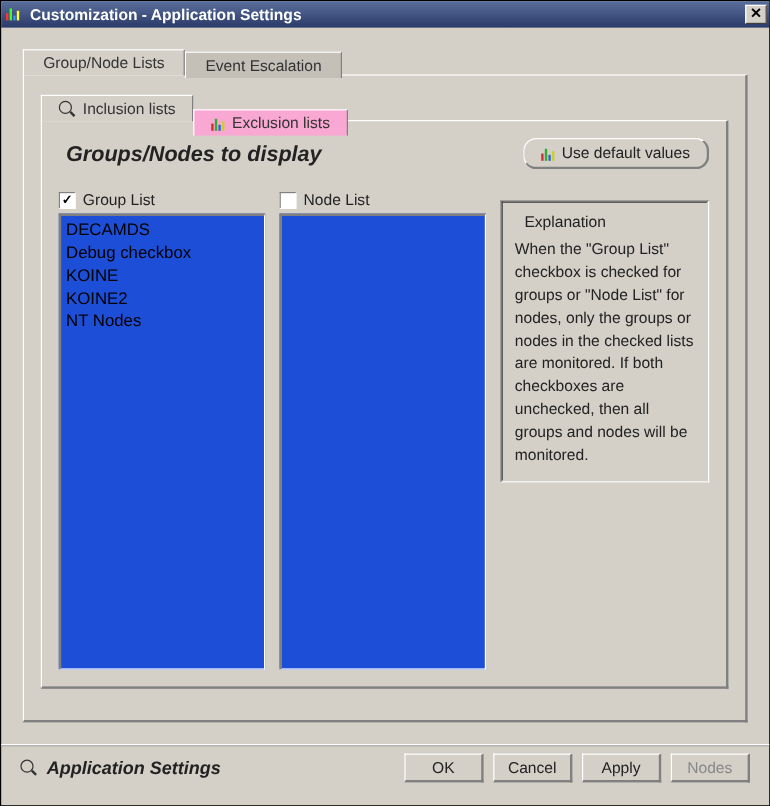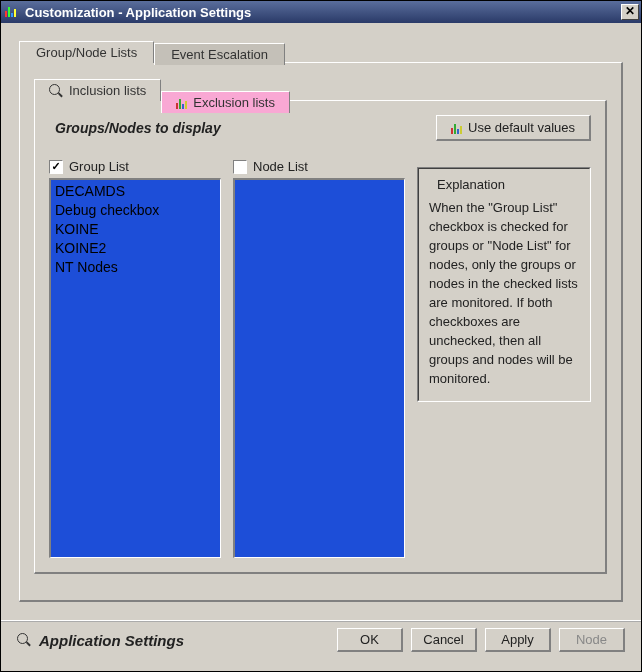--- a/index.html
+++ b/index.html
@@ -102,31 +102,32 @@
   margin-top:-1px;
   min-height: 472px;
 }
 .header-row {
   display:flex;
   justify-content:space-between;
   align-items:center;
   margin-bottom: 18px;
 }
 .section-title {
-  font-size: 14px; font-weight:bold; font-style:italic; color:#222;
+  font-size: 18px; font-weight:bold; font-style:italic; color:#222;
   padding-left:6px;
 }
 .btn {
   background:#d4d0c8;
   border-top:1px solid #fff; border-left:1px solid #fff;
   border-right:2px solid #808080; border-bottom:2px solid #808080;
   padding: 4px 14px;
   cursor:pointer;
   display:flex; align-items:center; gap:6px;
   color:#222;
+  border-radius:11px;
 }
 .lists-row {
   display:flex;
   gap: 12px;
   align-items:flex-start;
 }
 .list-col { flex: 0 0 172px; }
 .check-label { display:flex; align-items:center; gap:6px; margin-bottom:4px; color:#222; }
 .checkbox {
   width:14px; height:14px;
@@ -302,16 +303,16 @@
 
   <div class="footer">
     <div class="footer-title">
       <span class="magnifier"></span>
       <span>Application Settings</span>
     </div>
     <div class="btn-row">
       <div class="btn-flat"><span>OK</span></div>
       <div class="btn-flat"><span>Cancel</span></div>
       <div class="btn-flat"><span>Apply</span></div>
-      <div class="btn-flat disabled"><span>Node</span></div>
+      <div class="btn-flat disabled"><span>Nodes</span></div>
     </div>
   </div>
 </div>
 
 </body></html>

